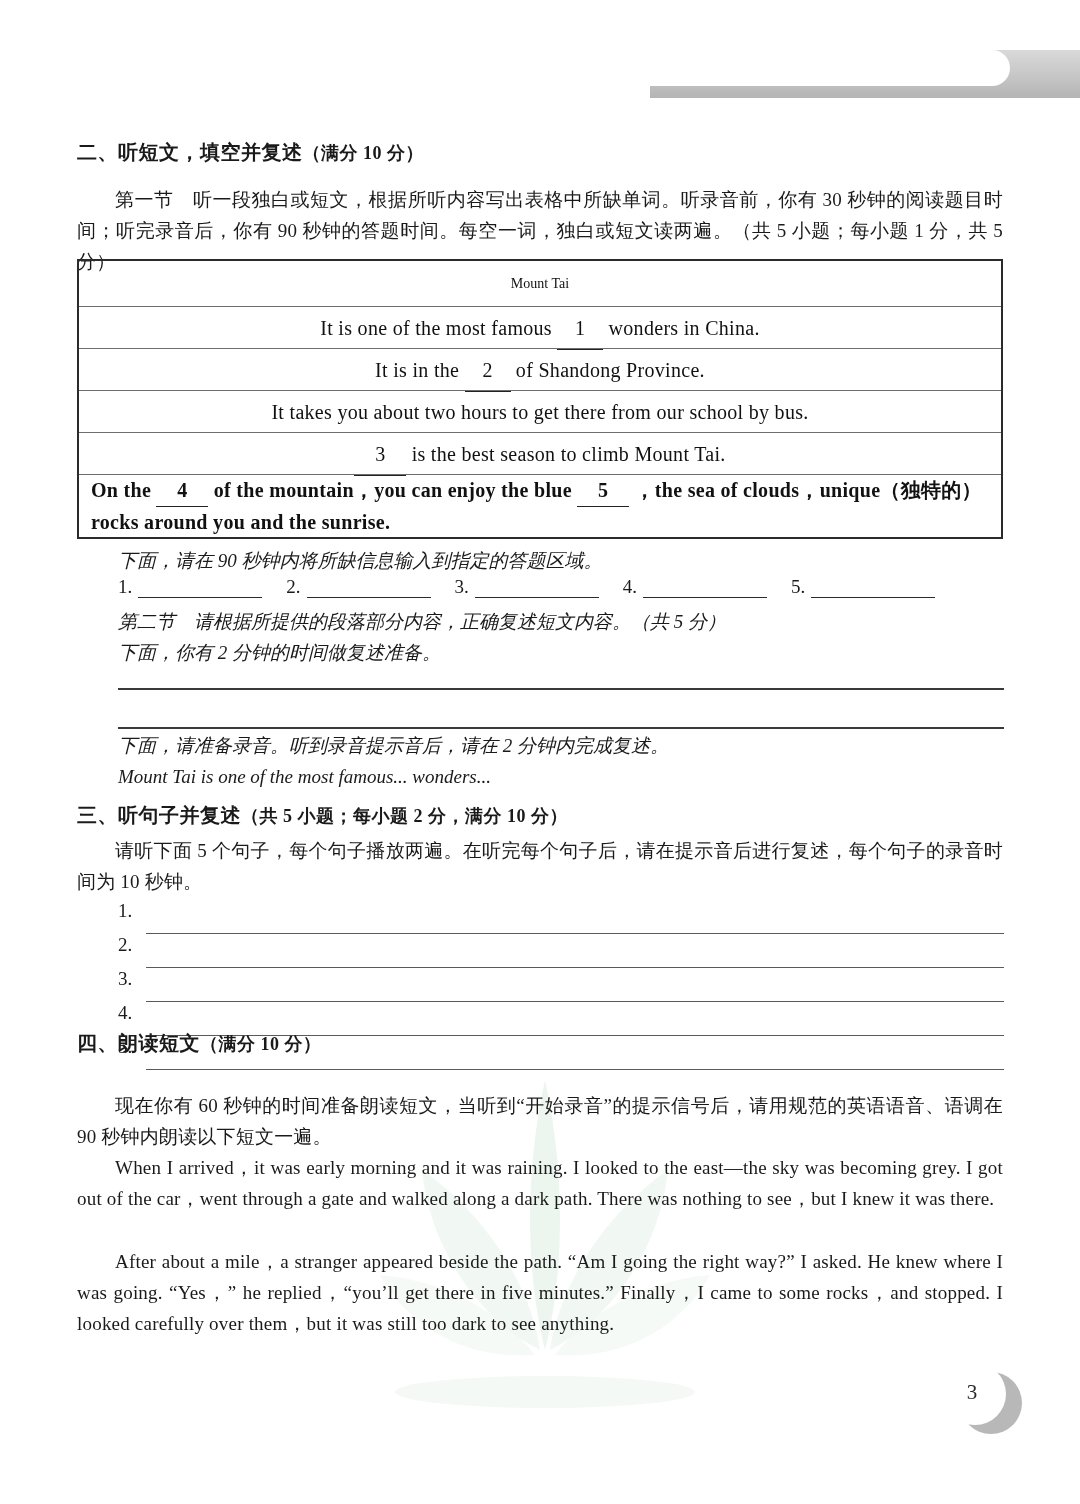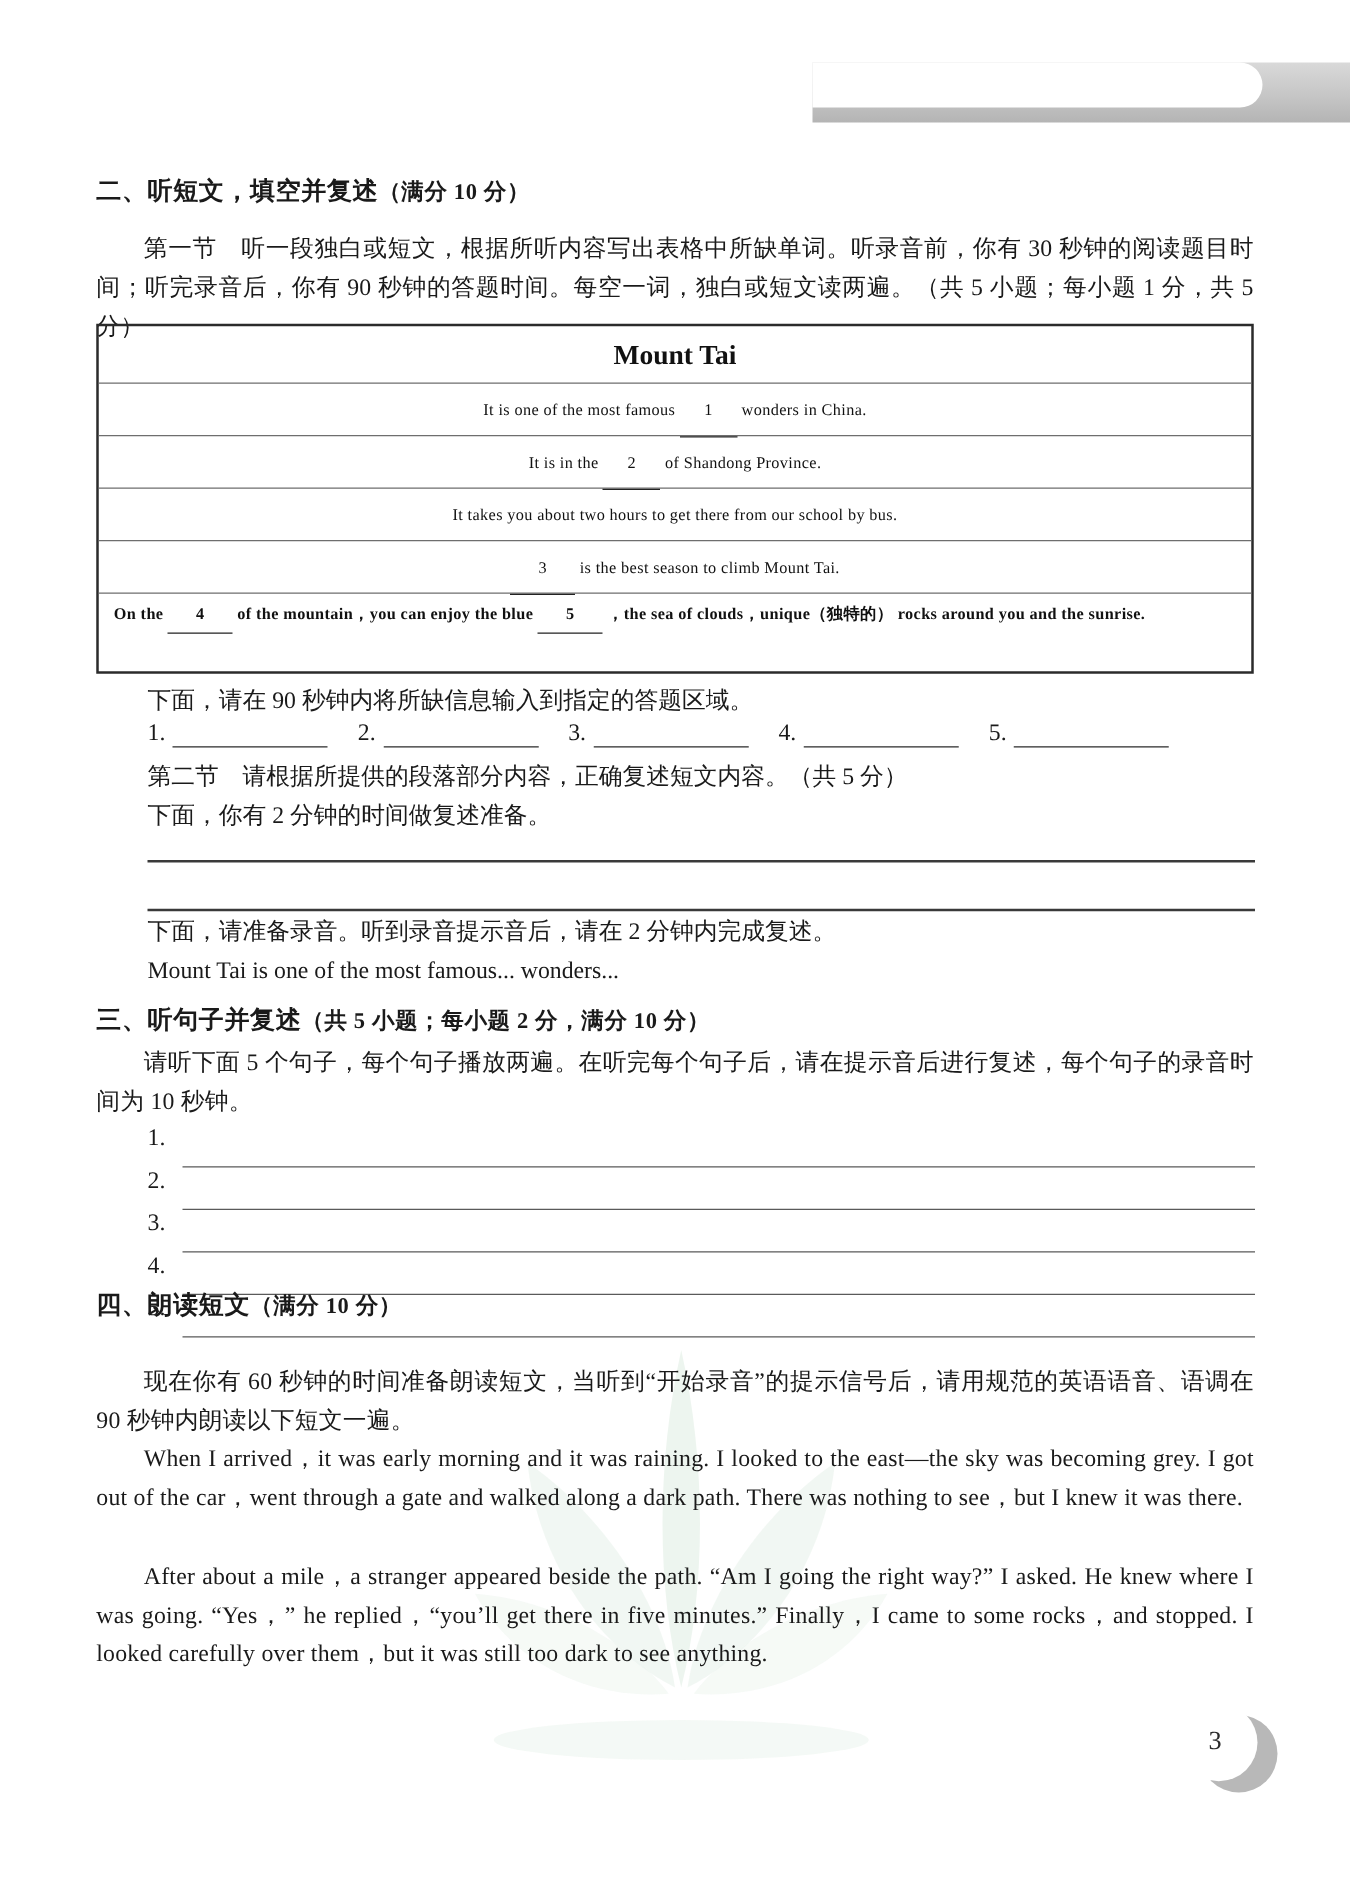--- a/index.html
+++ b/index.html
@@ -86,45 +86,46 @@
     text-align: justify;
     letter-spacing: .2px;
   }
   .para.indent { text-indent: 38px; }
 
   .line {
     position: absolute;
     font-size: 19px;
     line-height: 30px;
     white-space: nowrap;
+    font-style: italic;
   }
 
   
   .tbl {
     position: absolute;
     left: 77px;
     top: 259px;
     width: 926px;
     border: 2px solid #2b2b2b;
     box-sizing: border-box;
     background: transparent;
   }
   .tbl-row {
     border-bottom: 1px solid #6e6e6e;
     box-sizing: border-box;
     text-align: center;
-    font-size: 13px;
+    font-size: 20px;
     color: #111;
   }
   .tbl-row:last-child { border-bottom: none; }
   .tbl-title {
     height: 46px;
     line-height: 46px;
-    font-weight: bold;
-    font-size: 22px;
+    font-weight: normal;
+    font-size: 14px;
   }
   .tbl-cell {
     height: 42px;
     line-height: 42px;
     letter-spacing: .3px;
   }
   .tbl-cell.tall {
     height: 62px;
     line-height: 31px;
     text-align: left;

